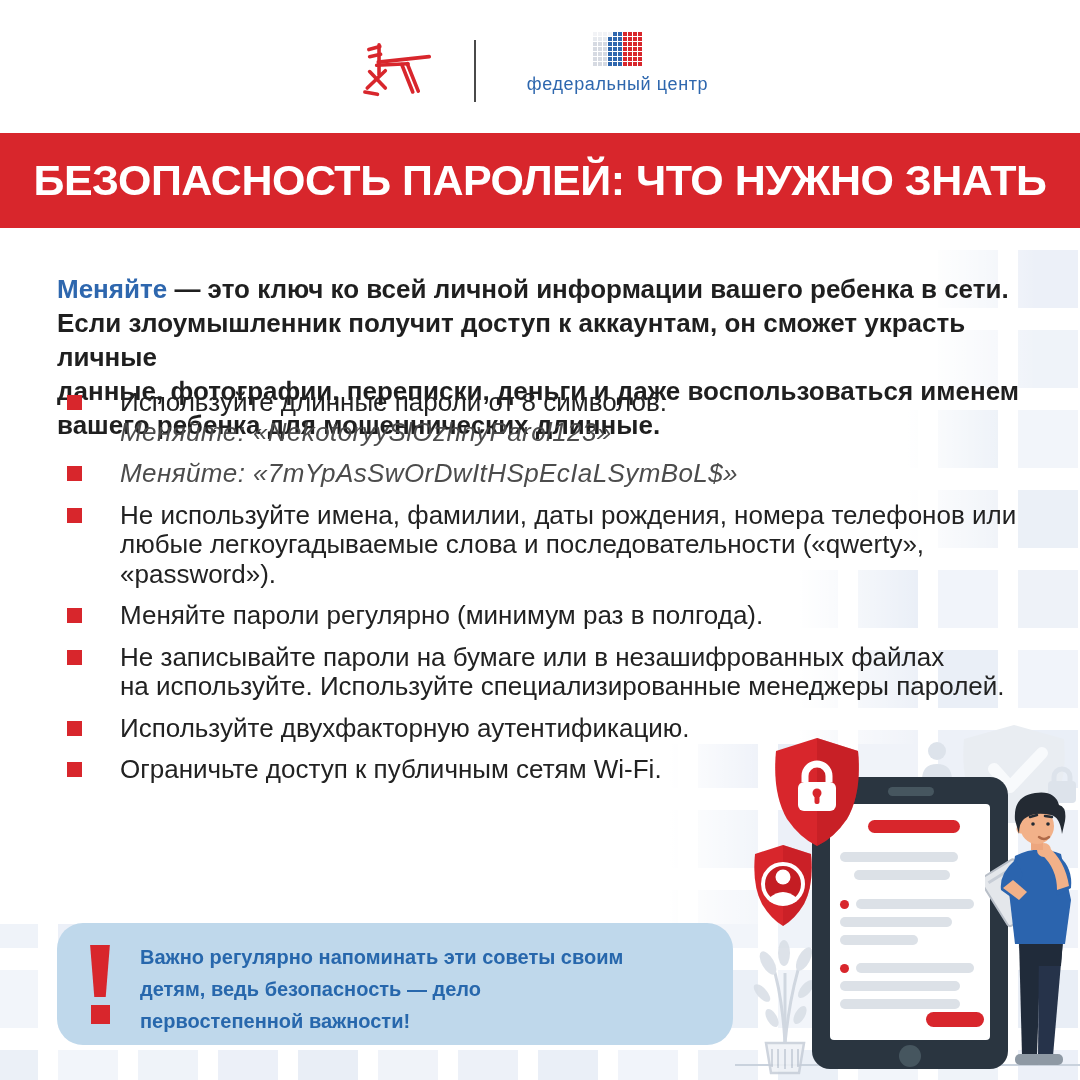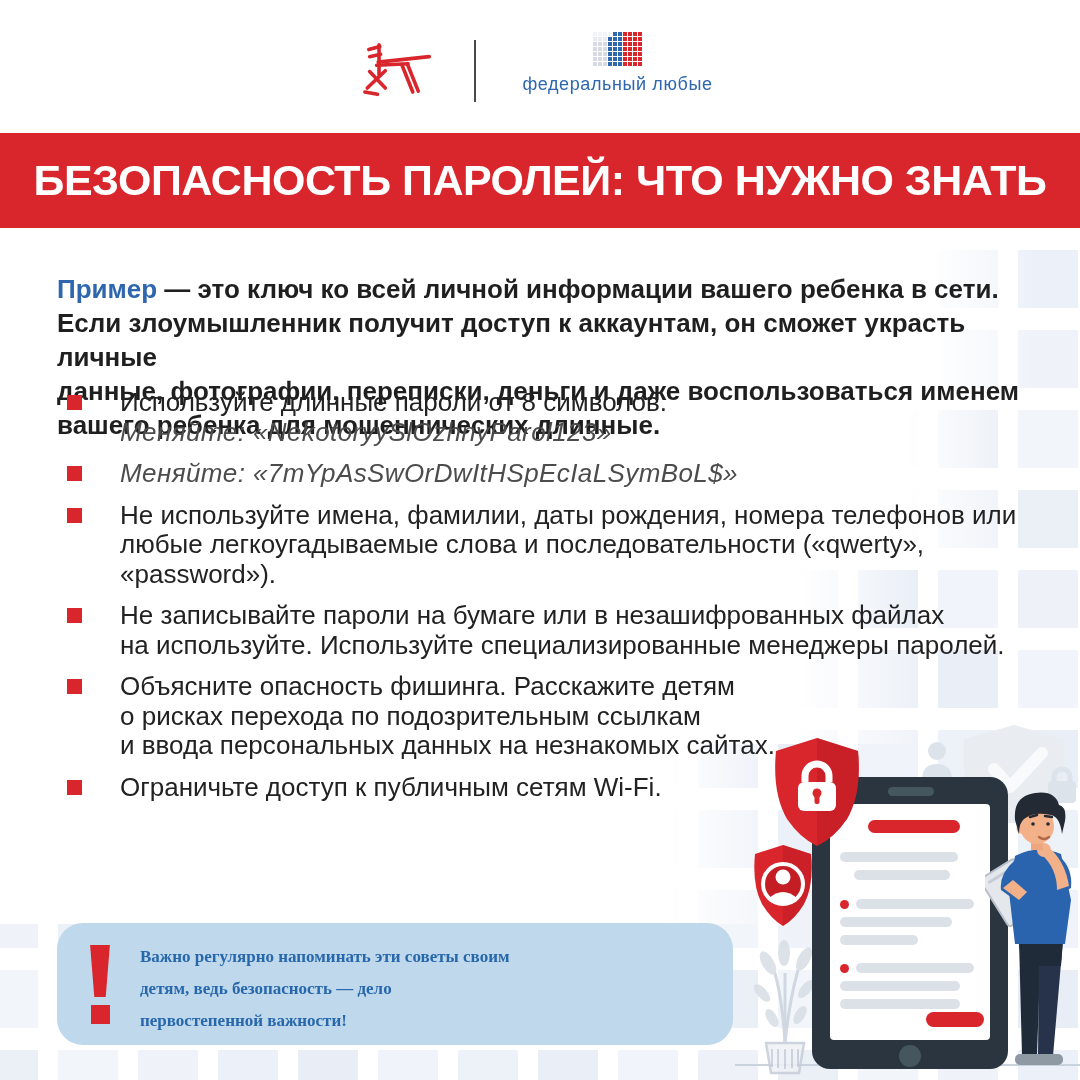--- a/index.html
+++ b/index.html
@@ -41,22 +41,22 @@
   .tips{position:absolute;left:57px;top:160px;width:1010px;margin:0;padding:0;list-style:none;z-index:5;}
   .tips li{position:relative;padding-left:63px;margin-bottom:12px;font-size:26px;line-height:29.5px;color:#222;}
   .tips .bullet{position:absolute;left:10px;top:7px;width:15px;height:15px;background:#D8262C;}
   .tips .example{font-style:italic;color:#4C4C4C;letter-spacing:.4px;}
 
   .note{position:absolute;left:57px;top:695px;width:676px;height:122px;background:#BFD8EB;
     border-radius:26px;z-index:6;}
   .excl{position:absolute;left:30px;top:22px;width:26px;height:78px;}
   .excl .bar{width:26px;height:52px;background:#D8262C;clip-path:polygon(12% 0,88% 0,72% 100%,28% 100%);border-radius:4px;}
   .excl .dot{width:19px;height:19px;background:#D8262C;margin:8px auto 0;}
-  .note-text{position:absolute;left:83px;top:18px;width:570px;font-size:17px;font-weight:bold;
-    color:#2767AC;line-height:32px;font-family:Liberation Serif, serif;}
+  .note-text{position:absolute;left:83px;top:18px;width:570px;font-size:20px;font-weight:bold;
+    color:#2767AC;line-height:32px;}
 
   
   .illu{position:absolute;inset:0;pointer-events:none;}
   .floor{position:absolute;left:735px;top:836px;width:345px;height:2px;background:#C9D2DD;z-index:1;}
   .wm{position:absolute;z-index:1;}
   .tablet{position:absolute;left:812px;top:549px;width:196px;height:292px;background:#2A3540;border-radius:18px;z-index:2;}
   .tablet .speaker{position:absolute;left:76px;top:10px;width:46px;height:9px;border-radius:5px;background:#46565F;}
   .tablet .screen{position:absolute;left:18px;top:27px;width:160px;height:236px;background:#fff;border-radius:4px;overflow:hidden;}
   .tablet .home{position:absolute;left:87px;top:268px;width:22px;height:22px;border-radius:50%;background:#46565F;}
   .scr-red-title{position:absolute;left:38px;top:16px;width:92px;height:13px;border-radius:7px;background:#D8262C;}
@@ -153,21 +153,21 @@
         <span style="background: rgb(214, 218, 226);"></span>
         <span style="background: rgb(214, 218, 226);"></span>
         <span style="background: rgb(46, 103, 174);"></span>
         <span style="background: rgb(46, 103, 174);"></span>
         <span style="background: rgb(46, 103, 174);"></span>
         <span style="background: rgb(216, 38, 44);"></span>
         <span style="background: rgb(216, 38, 44);"></span>
         <span style="background: rgb(216, 38, 44);"></span>
         <span style="background: rgb(216, 38, 44);"></span>
       </span>
-    <div class="brand-sub">федеральный любые</div>
+    <div class="brand-sub">федеральный центр</div>
   </div>
 </div>
 
 <div class="banner">
   <div class="banner-title">БЕЗОПАСНОСТЬ ПАРОЛЕЙ: ЧТО НУЖНО ЗНАТЬ</div>
 </div>
 
 <div class="content">
   <div class="pattern" id="pattern">
       <i style="left: -22px; top: 22px; opacity: 0.42;"></i>
@@ -323,21 +323,21 @@
       <i style="left: 778px; top: 822px; opacity: 0.86;"></i>
       <i style="left: 858px; top: 822px; opacity: 0.55;"></i>
       <i style="left: 938px; top: 822px; opacity: 0.69;"></i>
       <i style="left: 1018px; top: 822px; opacity: 0.82;"></i>
     </div>
   <div class="mask m1"></div>
   <div class="mask m2"></div>
   <div class="mask m3"></div>
   <div class="mask m4"></div>
 
-  <p class="intro"><span class="lead">Пример</span><span class="preline"> — это ключ ко всей личной информации вашего ребенка в сети.
+  <p class="intro"><span class="lead">Меняйте</span><span class="preline"> — это ключ ко всей личной информации вашего ребенка в сети.
 Если злоумышленник получит доступ к аккаунтам, он сможет украсть личные
 данные, фотографии, переписки, деньги и даже воспользоваться именем
 вашего ребенка для мошеннических длинные.</span></p>
 
   <ul class="tips" id="tips">
     <li>
       <span class="bullet"></span>
       <span class="preline tip-text">Используйте длинные пароли от 8 символов.</span>
       <div class="example preline">Меняйте: «NekotoryySlOzhnyParol123»</div>
     </li>
@@ -349,38 +349,37 @@
 
     <li>
       <span class="bullet"></span>
       <span class="preline tip-text">Не используйте имена, фамилии, даты рождения, номера телефонов или
 любые легкоугадываемые слова и последовательности («qwerty», «password»).</span>
       
     </li>
 
     <li>
       <span class="bullet"></span>
+      <span class="preline tip-text">Меняйте пароли регулярно (минимум раз в полгода).</span>
       
     </li>
 
     <li>
       <span class="bullet"></span>
       <span class="preline tip-text">Не записывайте пароли на бумаге или в незашифрованных файлах
 на используйте. Используйте специализированные менеджеры паролей.</span>
       
     </li>
 
-
-    <li>
-      <span class="bullet"></span>
-      <span class="preline tip-text">Объясните опасность фишинга. Расскажите детям
-о рисках перехода по подозрительным ссылкам
-и ввода персональных данных на незнакомых сайтах.</span>
+    <li>
+      <span class="bullet"></span>
+      <span class="preline tip-text">Используйте двухфакторную аутентификацию.</span>
       
     </li>
+
 
     <li>
       <span class="bullet"></span>
       <span class="preline tip-text">Ограничьте доступ к публичным сетям Wi-Fi.</span>
       
     </li>
   </ul>
 
   <div class="note">
     <div class="excl">

